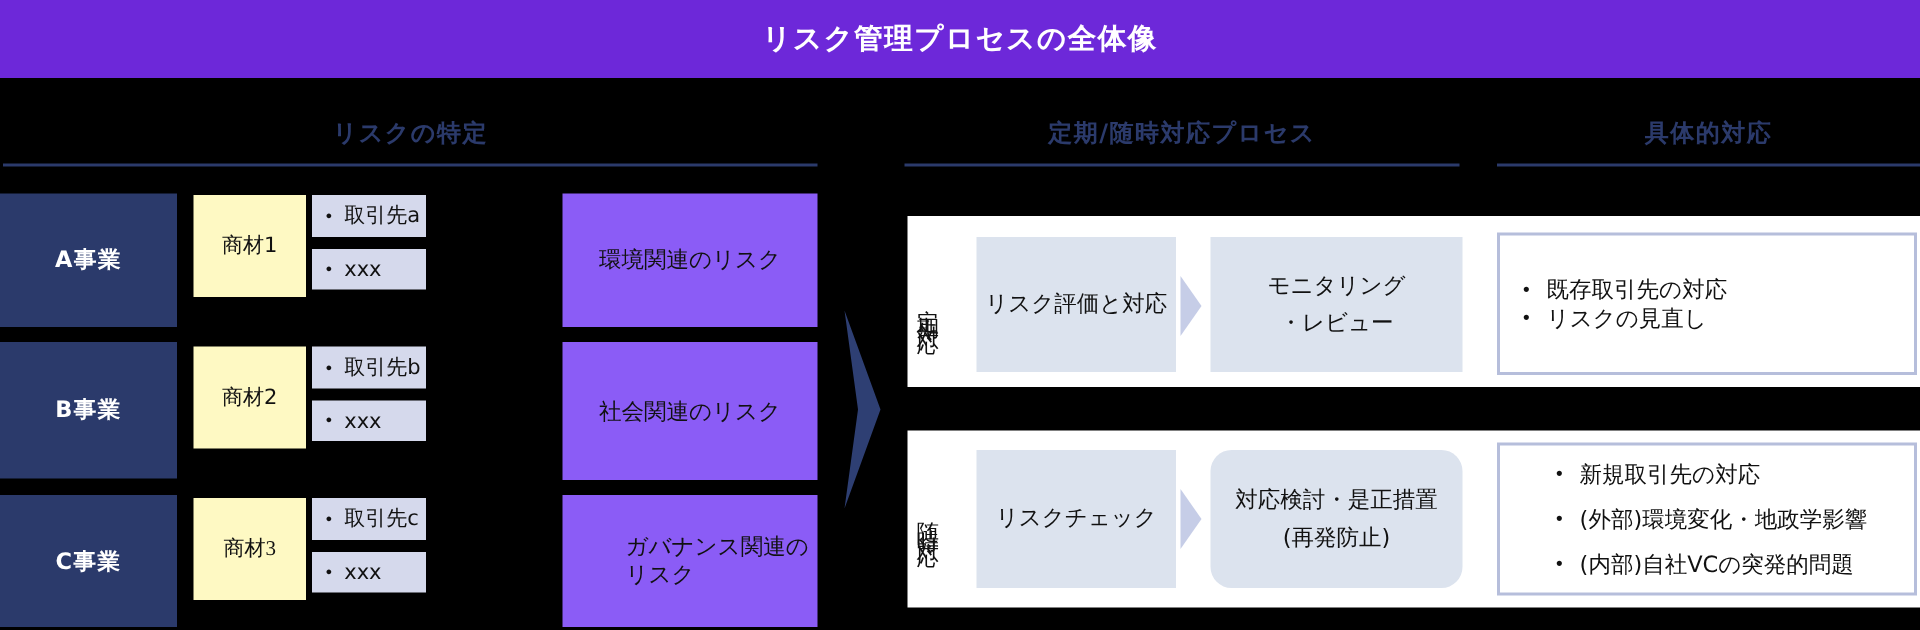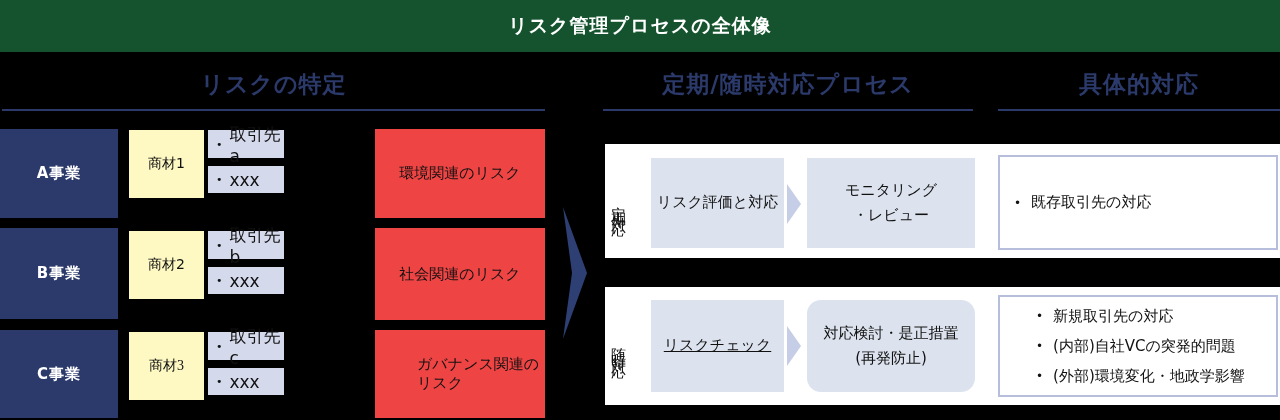--- a/index.html
+++ b/index.html
@@ -1,62 +1,62 @@
 <!DOCTYPE html>
 <html><head>
 <meta charset="utf-8">
 <style>
   html,body{margin:0;padding:0;background:#000;}
   *{box-sizing:border-box;}
   body{font-family:"DejaVu Sans","Liberation Sans",sans-serif;}
   #canvas{position:relative;width:1280px;height:420px;background:#000;overflow:hidden;}
 
   
-  .titlebar{position:absolute;left:0;top:0;width:1280px;height:52px;background:#14532d;
+  .titlebar{position:absolute;left:0;top:0;width:1280px;height:52px;background:#6d28d9;
     display:flex;align-items:center;justify-content:center;}
   .titlebar span{color:#fff;font-size:19px;font-weight:bold;letter-spacing:1px;}
 
   
   .sec-hdr{position:absolute;top:68px;height:43px;border-bottom:2px solid #2b3a6b;
     display:flex;align-items:flex-end;justify-content:center;padding-bottom:9px;
-    color:#2b3a6b;font-size:23px;font-weight:bold;letter-spacing:1px;}
+    color:#2b3a6b;font-size:16px;font-weight:bold;letter-spacing:1px;}
   .hdr-identify{left:2px;width:543px;}
   .hdr-process{left:603px;width:370px;}
   .hdr-action{left:998px;width:282px;}
 
   
   .biz{position:absolute;left:0;width:118px;background:#2b3a6b;color:#fff;
     font-size:15px;font-weight:bold;display:flex;align-items:center;justify-content:center;letter-spacing:1px;}
   .prod{position:absolute;left:129px;width:75px;height:68px;background:#fef9c3;color:#111;
     font-size:14px;display:flex;align-items:center;justify-content:center;}
   .supp{position:absolute;left:208px;width:76px;background:#d5d9ec;color:#111;
-    font-size:17px;display:flex;align-items:center;padding-left:8px;}
+    font-size:14px;display:flex;align-items:center;padding-left:8px;}
   .supp::before{content:"•";font-size:11px;margin-right:7px;}
-  .riskbox{position:absolute;left:375px;width:170px;background:#ef4444;color:#111;
+  .riskbox{position:absolute;left:375px;width:170px;background:#8b5cf6;color:#111;
     font-size:15px;display:flex;align-items:center;justify-content:center;}
 
   
   .chevron{position:absolute;left:558px;top:203px;}
 
   
   .proc-row{position:absolute;left:605px;width:675px;background:#fff;}
   .row1{top:144px;height:114px;}
   .row2{top:287px;height:118px;}
 
   .vlabel{position:absolute;width:22px;color:#111;font-size:15px;
     writing-mode:vertical-rl;text-orientation:upright;letter-spacing:5px;
     display:flex;align-items:center;justify-content:center;}
   .vl1{left:607px;top:160px;height:88px;}
   .vl2{left:607px;top:298px;height:96px;}
 
   .stepbox{position:absolute;background:#dce3ee;color:#111;font-size:15px;
     display:flex;align-items:center;justify-content:center;text-align:center;white-space:pre-line;line-height:1.7;}
   .s1a{left:651px;top:158px;width:133px;height:90px;}
   .s1b{left:807px;top:158px;width:168px;height:90px;}
-  .s2a{left:651px;top:300px;width:133px;height:92px;text-decoration:underline;}
+  .s2a{left:651px;top:300px;width:133px;height:92px;}
   .s2b{left:807px;top:300px;width:168px;height:92px;border-radius:14px;}
 
   .step-arrow{position:absolute;width:0;height:0;
     border-top:20px solid transparent;border-bottom:20px solid transparent;
     border-left:14px solid #c6cde7;}
   .a1{left:787px;top:184px;}
   .a2{left:787px;top:326px;}
 
   .actionbox{position:absolute;left:998px;width:280px;background:#fff;border:2px solid #b6bedb;
     display:flex;flex-direction:column;justify-content:center;padding-left:14px;}
@@ -107,27 +107,28 @@
   </svg>
 
   <div class="proc-row row1"></div>
   <div class="vlabel vl1">定期対応</div>
   <div class="stepbox s1a">リスク評価と対応</div>
   <div class="step-arrow a1"></div>
   <div class="stepbox s1b">モニタリング
 ・レビュー</div>
   <div class="actionbox ab1">
     <div class="action-item">既存取引先の対応</div>
+    <div class="action-item">リスクの見直し</div>
   </div>
 
   <div class="proc-row row2"></div>
   <div class="vlabel vl2">随時対応</div>
   <div class="stepbox s2a">リスクチェック</div>
   <div class="step-arrow a2"></div>
   <div class="stepbox s2b">対応検討・是正措置
 (再発防止)</div>
   <div class="actionbox ab2">
     <div class="action-item">新規取引先の対応</div>
+    <div class="action-item">(外部)環境変化・地政学影響</div>
     <div class="action-item">(内部)自社VCの突発的問題</div>
-    <div class="action-item">(外部)環境変化・地政学影響</div>
   </div>
 
 </div>
 
 </body></html>

